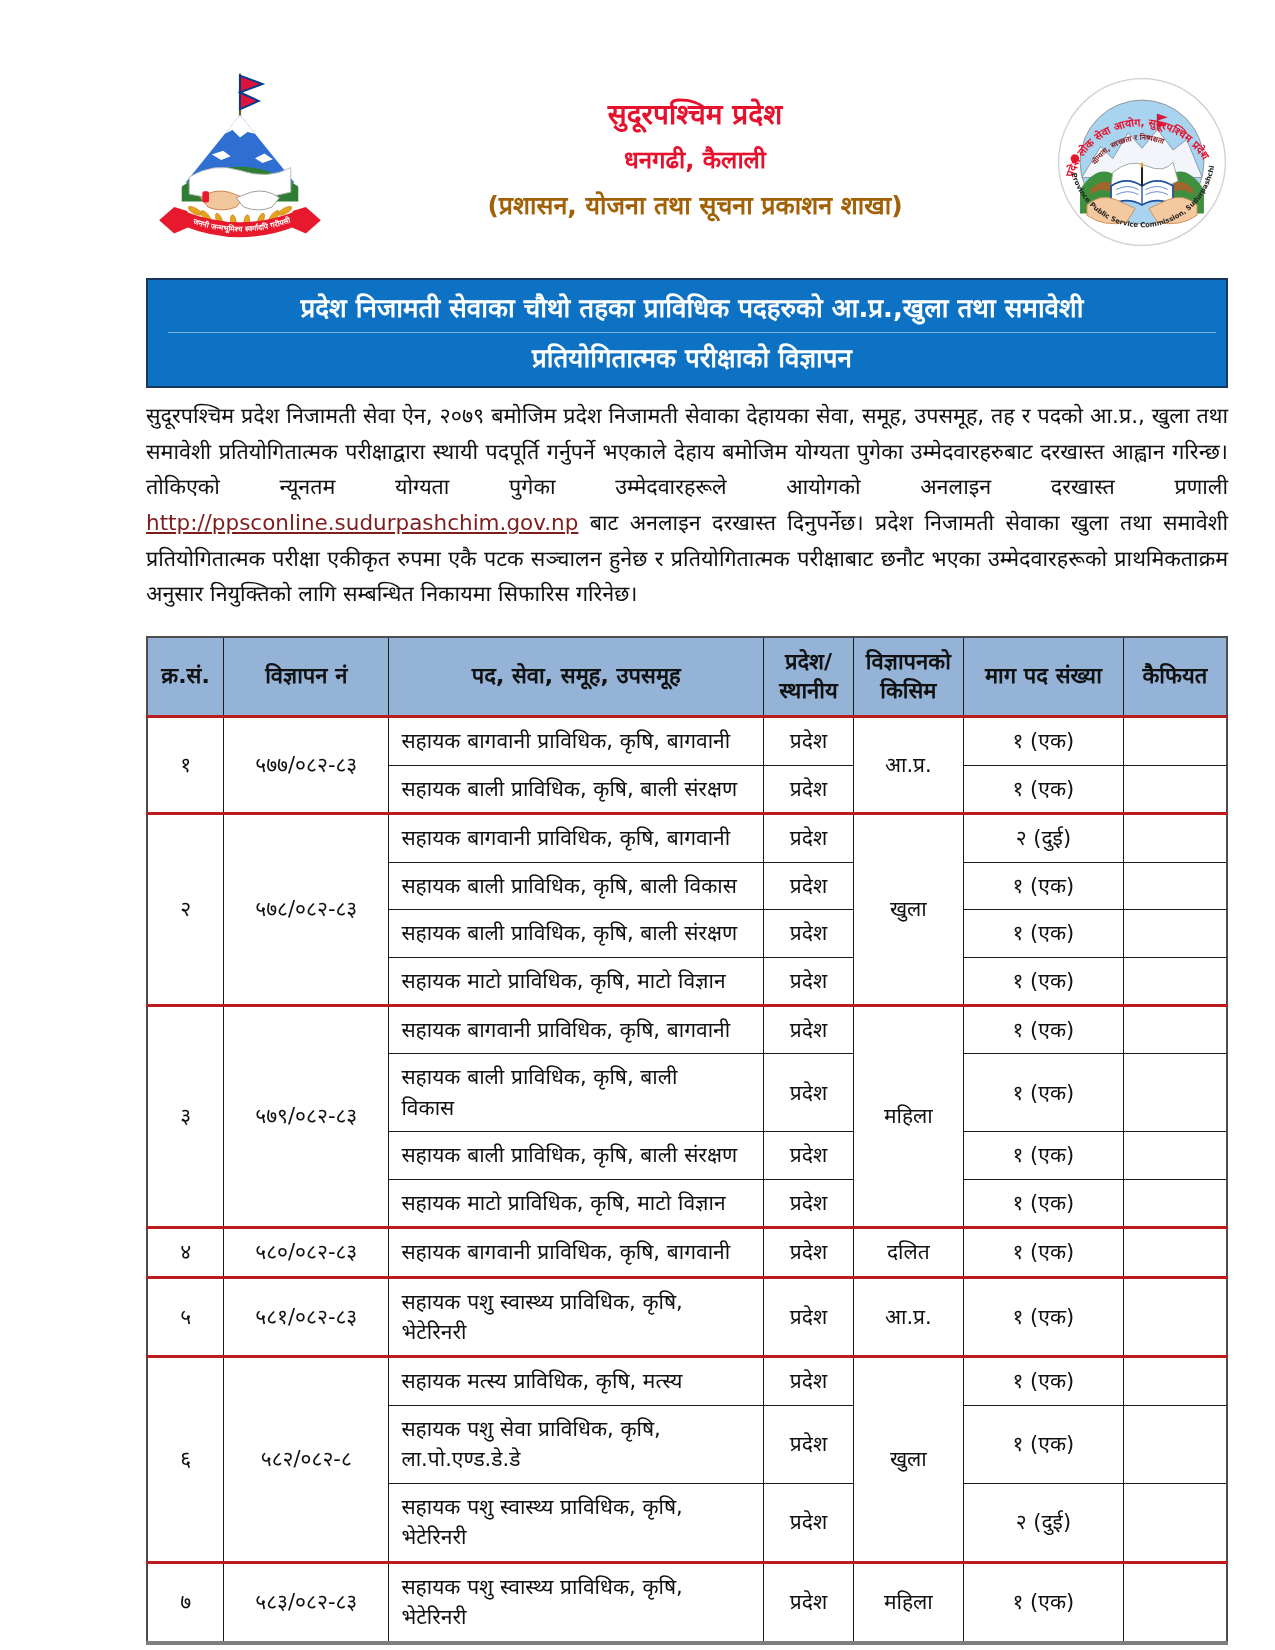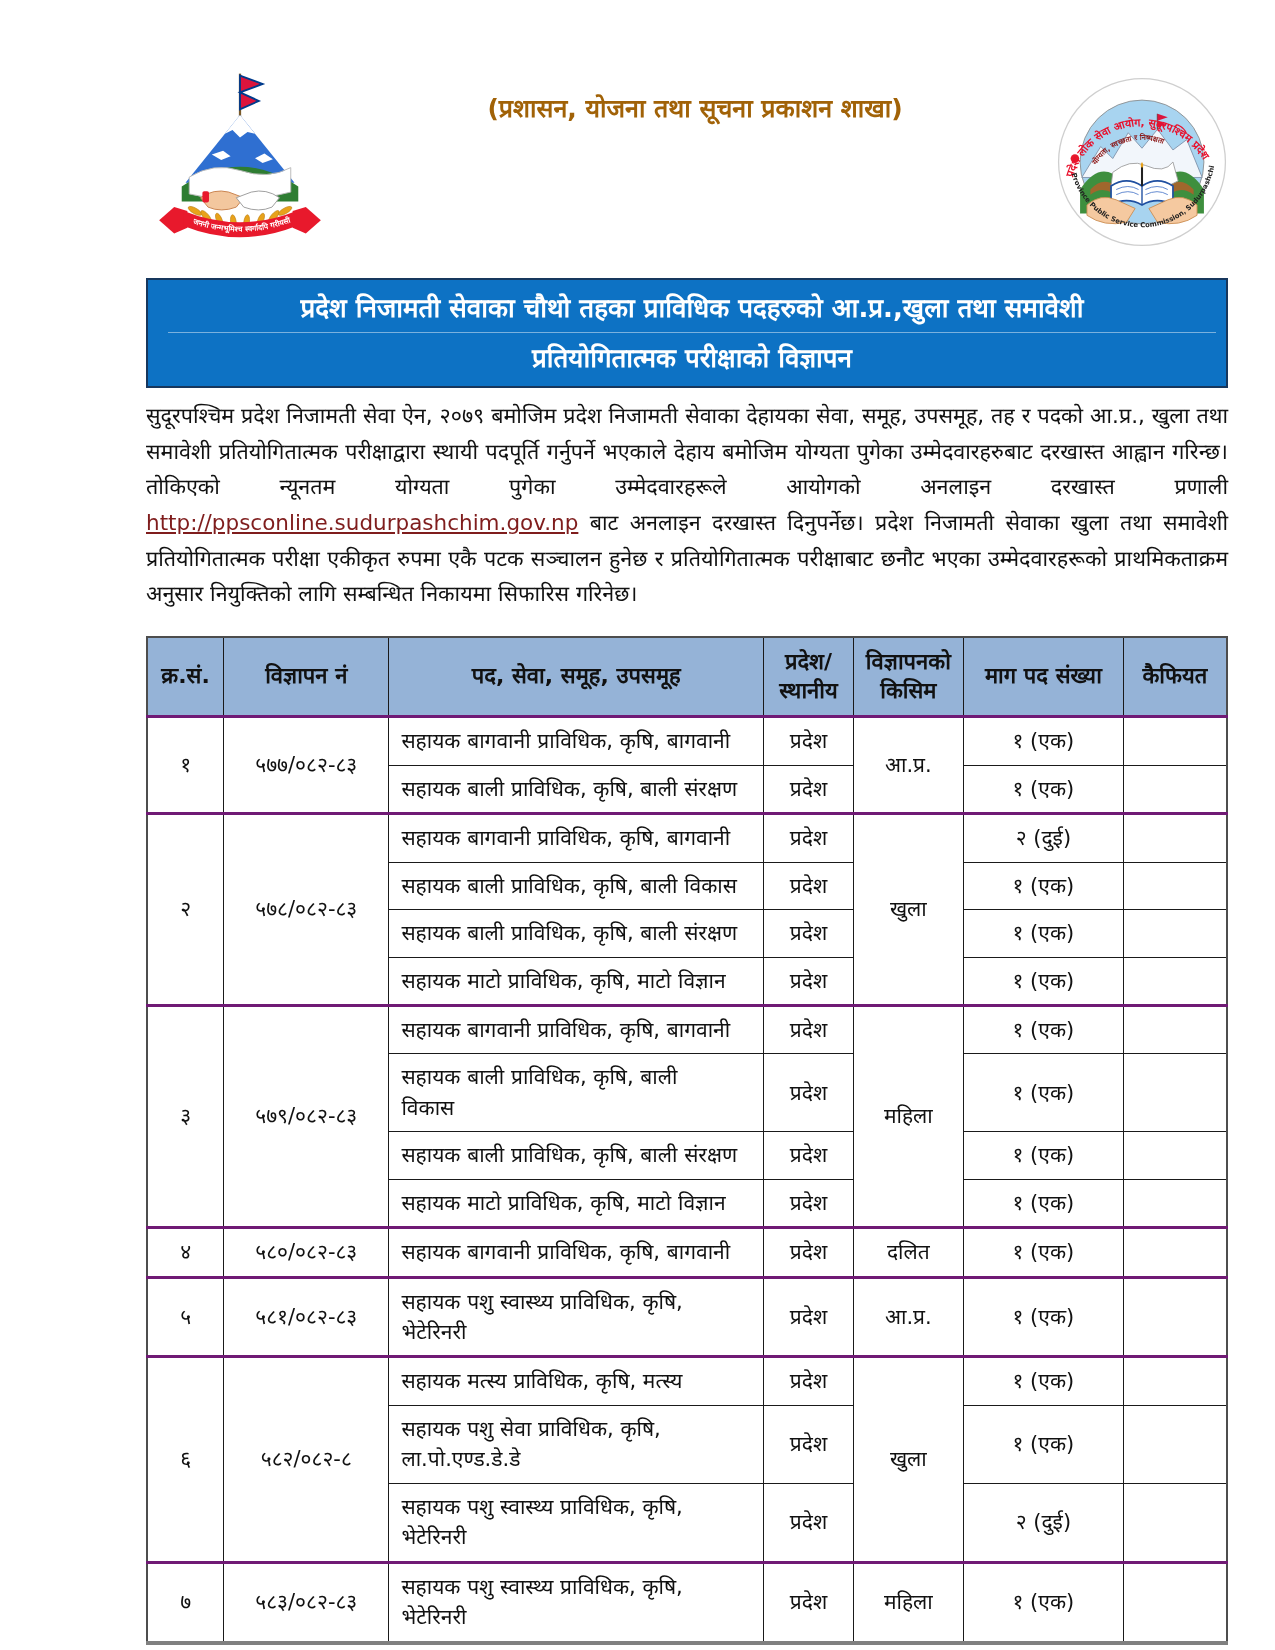--- a/index.html
+++ b/index.html
@@ -54,21 +54,21 @@
     background: #95b3d7;
     font-size: 22px; font-weight: bold;
     padding: 10px 4px; text-align: center; vertical-align: middle;
     line-height: 1.3;
   }
   table.adv td {
     font-size: 21px; padding: 8px 6px; text-align: center;
     vertical-align: middle; line-height: 1.45; background: #fff;
   }
   table.adv td.cell-pad { text-align: left; padding-left: 12px; white-space: pre-line; }
-  table.adv tr.group-start td { border-top: 3px solid #701a75; }
+  table.adv tr.group-start td { border-top: 3px solid #b91c1c; }
   col.c-sn   { width: 7.1%; }
   col.c-advt { width: 15.3%; }
   col.c-pad  { width: 34.7%; }
   col.c-lvl  { width: 8.3%; }
   col.c-kis  { width: 10.2%; }
   col.c-mag  { width: 14.8%; }
   col.c-rem  { width: 9.6%; }
 </style>
 </head>
 <body>
@@ -149,20 +149,22 @@
           <path d="M40,152 Q100,176 160,152 L160,168 Q100,192 40,168 Z" fill="#e8192c"></path>
           <path id="ribbonArc" d="M46,164 Q100,184 154,164" fill="none"></path>
           <text font-size="8" fill="#ffffff" font-weight="bold">
             <textPath href="#ribbonArc" startOffset="4">जननी जन्मभूमिश्च स्वर्गादपि गरीयसी</textPath>
           </text>
         </g>
       </svg>
     </div>
 
     <div class="header-center">
+      <div class="org-prov">सुदूरपश्चिम प्रदेश</div>
+      <div class="org-loc">धनगढी, कैलाली</div>
       <div class="org-branch">(प्रशासन, योजना तथा सूचना प्रकाशन शाखा)</div>
     </div>
 
     <div class="logo-right">
       <svg viewBox="0 0 200 200" width="172" height="172">
         <circle cx="100" cy="100" r="97" fill="#ffffff" stroke="#cfcfcf" stroke-width="1.5"></circle>
         <circle cx="100" cy="100" r="72" fill="#a8d4f0" stroke="#8a8a8a" stroke-width="1"></circle>
 
         <g>
           <path d="M30,118 L52,82 L66,96 L84,66 L100,84 L118,62 L136,86 L152,74 L170,118 Z" fill="#f2f6fb" stroke="#7d8fa8" stroke-width="1"></path>

